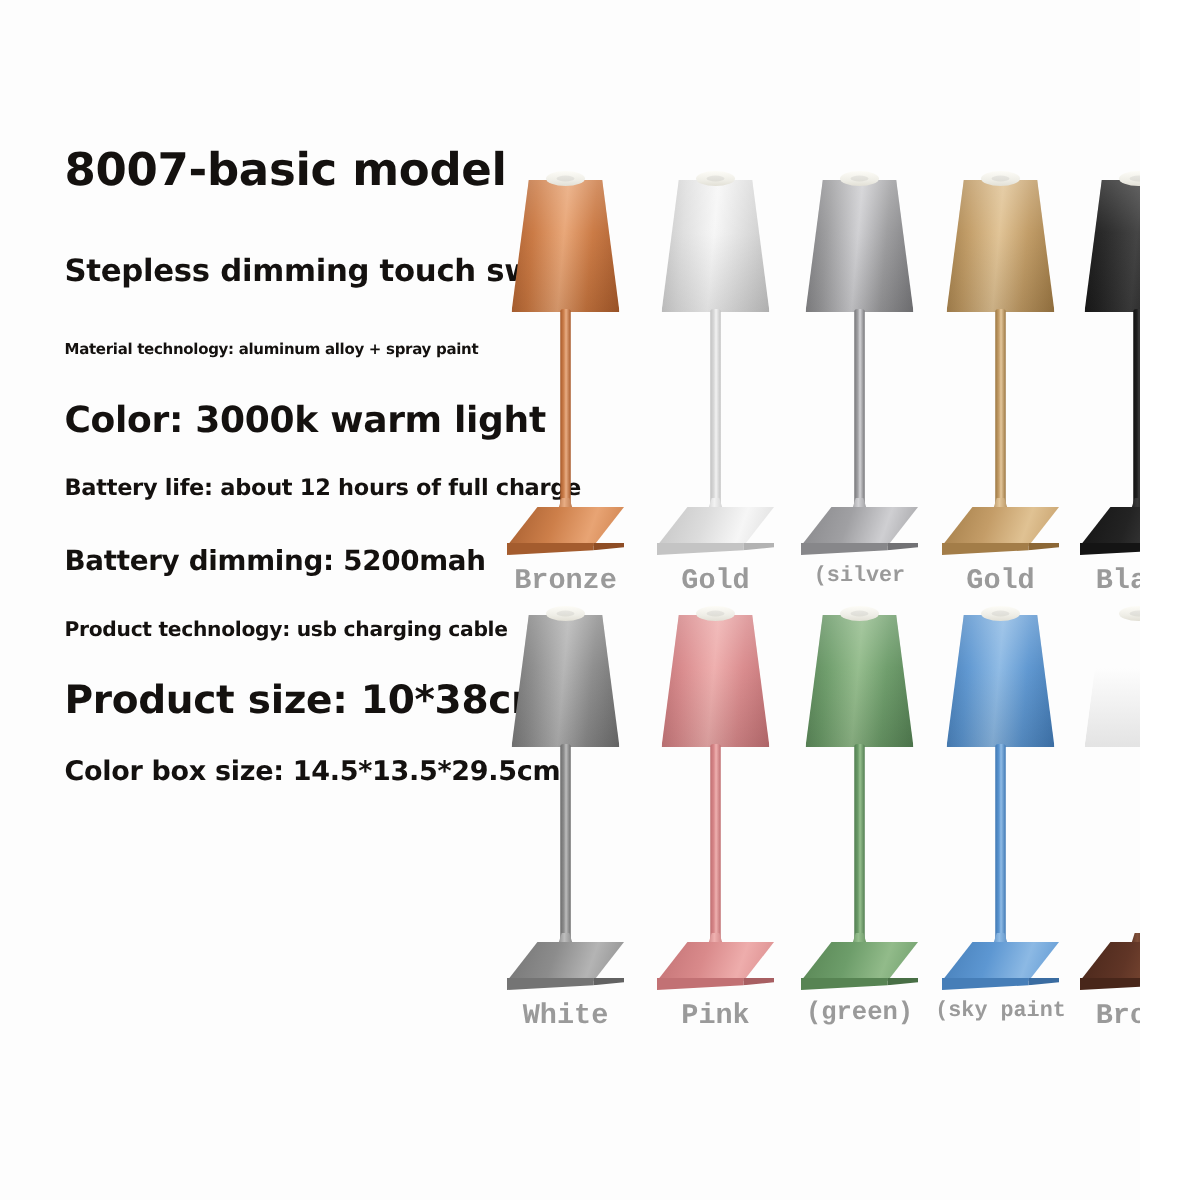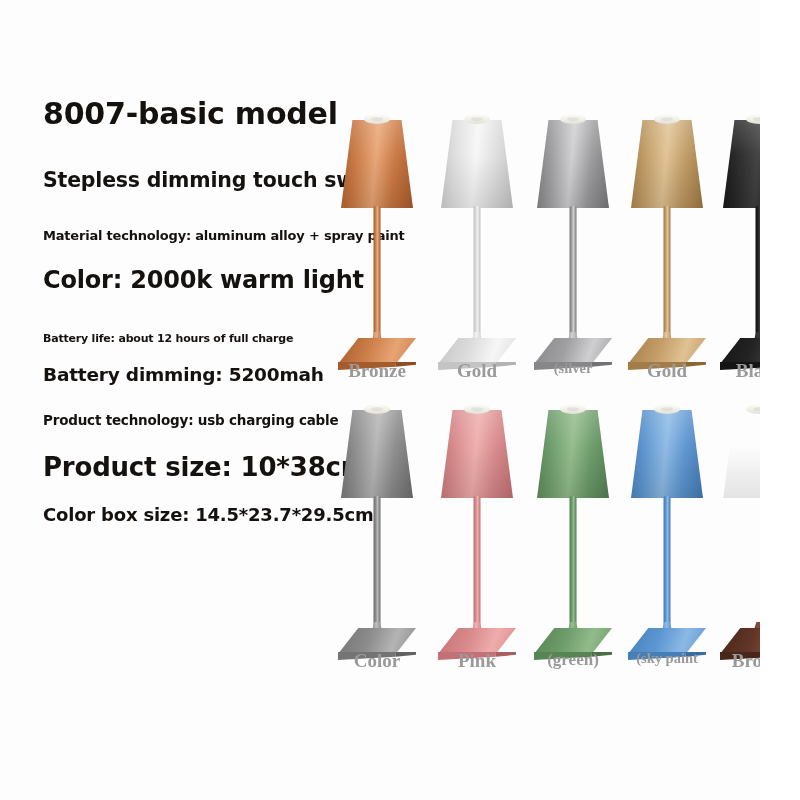--- a/index.html
+++ b/index.html
@@ -22,23 +22,23 @@
     left: 43px;
     color: #14110f;
     font-weight: bold;
     white-space: nowrap;
     letter-spacing: -0.2px;
     font-family: "DejaVu Sans", sans-serif;
   }
 
   .l-title      { top: 96px;  font-size: 30px; }
   .l-switch     { top: 168px; font-size: 20.5px; }
-  .l-material   { top: 228px; font-size: 13px; }
+  .l-material   { top: 228px; font-size: 10px; }
   .l-color      { top: 266px; font-size: 24px; }
-  .l-battlife   { top: 332px; font-size: 11px; text-align: right; }
+  .l-battlife   { top: 316px; font-size: 15px; text-align: right; }
   .l-battcap    { top: 364px; font-size: 18.5px; }
   .l-accessory  { top: 412px; font-size: 13.5px; }
   .l-prodsize   { top: 452px; font-size: 26px; }
   .l-boxsize    { top: 504px; font-size: 18px; }
 
   
   .lamp-grid {
     position: absolute;
     left: 330px;
     top: 110px;
@@ -154,48 +154,48 @@
     transform: translateX(-50%);
     top: 252px;
     width: 78px;
     height: 8px;
     clip-path: polygon(74% 0%, 100% 0%, 100% 35%, 74% 60%);
   }
 
   
   .lamp-label {
     position: absolute;
-    top: 250px;
+    top: 266px;
     left: 0;
     width: 94px;
     text-align: center;
-    font-family: Liberation Serif, serif;
+    font-family: Liberation Mono, monospace;
     font-weight: bold;
     color: #9a9a9a;
     white-space: nowrap;
   }
   .lamp-label.sz-lg { font-size: 19px; }
   .lamp-label.sz-md { font-size: 17px; }
   .lamp-label.sz-sm { font-size: 14.5px; }
 </style>
 </head>
 <body>
 
 <div id="page">
 
   <div>
     <div class="spec-line l-title">8007-basic model</div>
     <div class="spec-line l-switch">Stepless dimming touch switch</div>
     <div class="spec-line l-material">Material technology: aluminum alloy + spray paint</div>
-    <div class="spec-line l-color">Color: 2000k warm light</div>
+    <div class="spec-line l-color">Color: 3000k warm light</div>
     <div class="spec-line l-battlife">Battery life: about 12 hours of full charge</div>
     <div class="spec-line l-battcap">Battery dimming: 5200mah</div>
     <div class="spec-line l-accessory">Product technology: usb charging cable</div>
     <div class="spec-line l-prodsize">Product size: 10*38cm</div>
-    <div class="spec-line l-boxsize">Color box size: 14.5*23.7*29.5cm</div>
+    <div class="spec-line l-boxsize">Color box size: 14.5*13.5*29.5cm</div>
   </div>
 
   <div class="lamp-grid" id="lamp-grid">
       <div class="lamp-row row-top">
         <div class="lamp-cell" style="left: 0px;">
           <div class="lamp">
             <div class="shade" style="background: linear-gradient(95deg, rgb(168, 90, 42) 0%, rgb(201, 118, 63) 22%, rgb(232, 164, 116) 48%, rgb(201, 118, 63) 72%, rgb(168, 90, 42) 100%);">
               <div class="shade-sheen" style="background: linear-gradient(rgba(255, 255, 255, 0.2) 0%, rgba(255, 255, 255, 0.04) 40%, rgba(0, 0, 0, 0.1) 100%);"></div>
             </div>
             <div class="shade-top"></div>
@@ -276,21 +276,21 @@
               <div class="shade-sheen" style="background: linear-gradient(rgba(255, 255, 255, 0.2) 0%, rgba(255, 255, 255, 0.04) 40%, rgba(0, 0, 0, 0.1) 100%);"></div>
             </div>
             <div class="shade-top"></div>
             <div class="shade-top-ring"></div>
             <div class="pole" style="background: linear-gradient(90deg, rgb(109, 109, 109) 0%, rgb(143, 143, 143) 35%, rgb(189, 189, 189) 55%, rgb(109, 109, 109) 100%);"></div>
             <div class="pole-foot" style="background: linear-gradient(90deg, rgb(116, 116, 116) 0%, rgb(189, 189, 189) 45%, rgb(116, 116, 116) 100%);"></div>
             <div class="base-top" style="background: linear-gradient(110deg, rgb(116, 116, 116) 0%, rgb(140, 140, 140) 40%, rgb(180, 180, 180) 70%, rgb(140, 140, 140) 100%);"></div>
             <div class="base-front" style="background: rgb(116, 116, 116);"></div>
             <div class="base-side" style="background: rgb(98, 98, 98);"></div>
           </div>
-          <div class="lamp-label sz-lg">Color</div>
+          <div class="lamp-label sz-lg">White</div>
         </div>
         <div class="lamp-cell" style="left: 196px;">
           <div class="lamp">
             <div class="shade" style="background: linear-gradient(95deg, rgb(83, 127, 82) 0%, rgb(107, 155, 104) 22%, rgb(146, 187, 138) 48%, rgb(107, 155, 104) 72%, rgb(83, 127, 82) 100%);">
               <div class="shade-sheen" style="background: linear-gradient(rgba(255, 255, 255, 0.2) 0%, rgba(255, 255, 255, 0.04) 40%, rgba(0, 0, 0, 0.1) 100%);"></div>
             </div>
             <div class="shade-top"></div>
             <div class="shade-top-ring"></div>
             <div class="pole" style="background: linear-gradient(90deg, rgb(83, 127, 82) 0%, rgb(107, 155, 104) 35%, rgb(150, 191, 142) 55%, rgb(83, 127, 82) 100%);"></div>
             <div class="pole-foot" style="background: linear-gradient(90deg, rgb(87, 132, 83) 0%, rgb(150, 191, 142) 45%, rgb(87, 132, 83) 100%);"></div>

